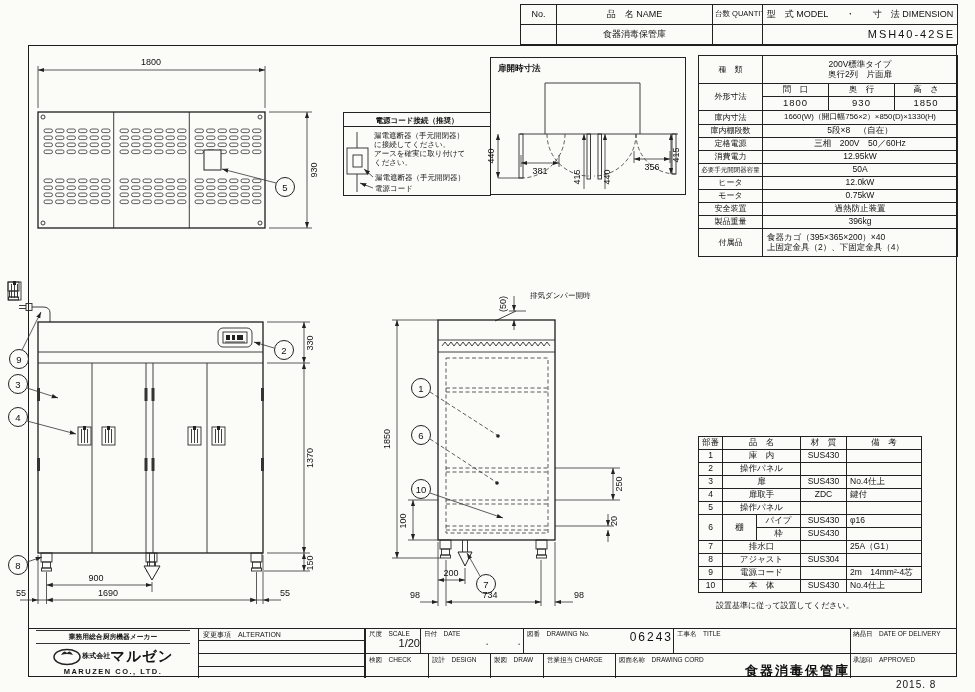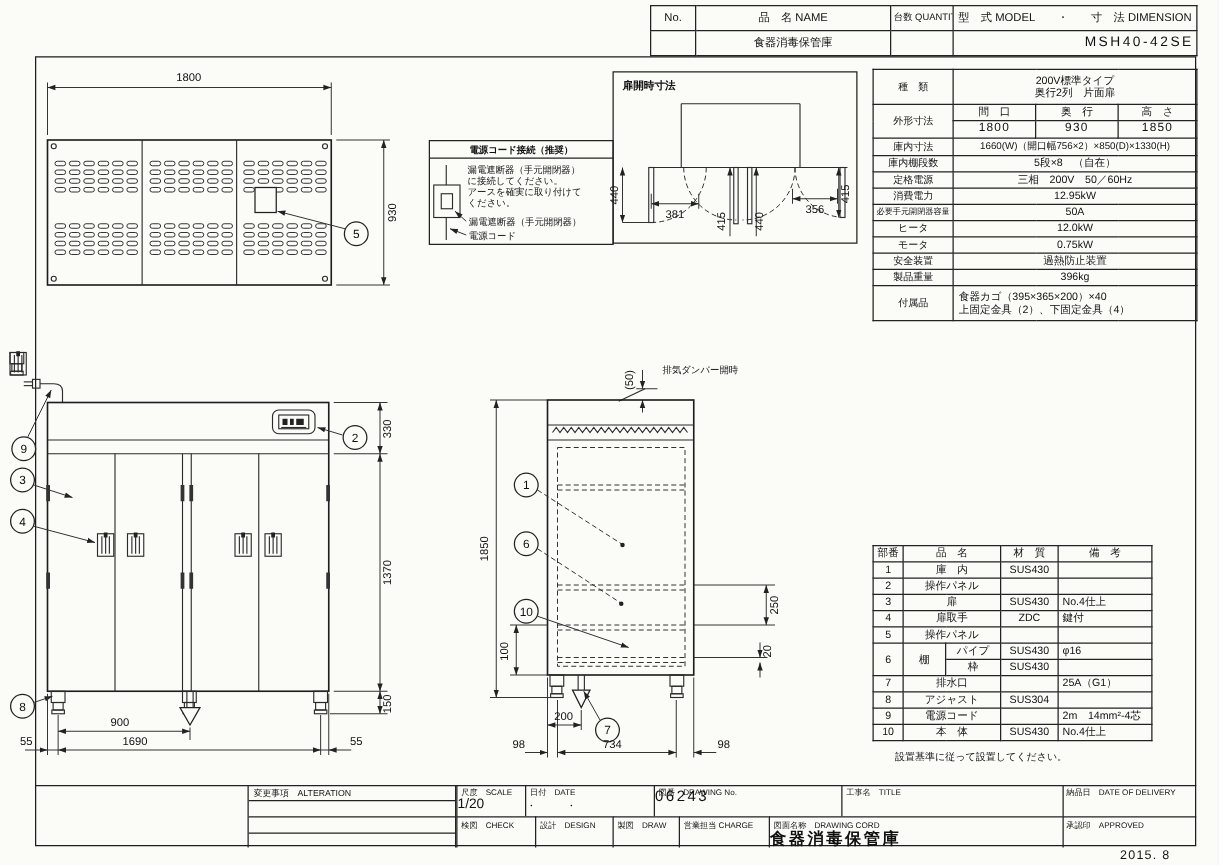--- a/index.html
+++ b/index.html
@@ -18,21 +18,21 @@
   .spec .lb{font-size:8px;}
   .spec .sm{font-size:6.5px;}
   .spec .vv{font-size:9.5px;letter-spacing:1px;}
   .parts td{height:13px;font-size:8.5px;}
   .parts .ln{text-align:left;padding-left:3px;}
   .notes{font-size:8px;line-height:11px;color:#111;}
   
   .fcell{position:absolute;border-left:1px solid #222;box-sizing:border-box;}
   .rb{border-top:1px solid #222;}
   .flab{position:absolute;left:3px;top:2px;font-size:6.5px;white-space:nowrap;color:#111;}
-  .fval{position:absolute;left:0;right:0;text-align:left;color:#111;}
+  .fval{position:absolute;left:0;right:0;text-align:right;color:#111;}
   .hline{position:absolute;border-top:1.2px solid #222;height:0;}
   
   svg{overflow:visible;}
   .ol{stroke:#1d1d1d;stroke-width:1.3;fill:none;}
   .tl{stroke:#2a2a2a;stroke-width:0.9;fill:none;}
   .dim{stroke:#333;stroke-width:0.8;fill:none;}
   .dsh{stroke:#333;stroke-width:0.8;fill:none;stroke-dasharray:4,2.5;}
   .dt{font:9px "Liberation Sans","DejaVu Sans",sans-serif;fill:#111;}
   .jt{font:7.5px "Liberation Sans","DejaVu Sans",sans-serif;fill:#111;}
   .co{font:9.5px "Liberation Sans","DejaVu Sans",sans-serif;fill:#111;text-anchor:middle;}
@@ -567,20 +567,32 @@
         </tr>
   </tbody>
     </table>
 
   <div class="abs notes" style="left:700px;top:600px;width:256px;">
     <div style="padding-left:16px;">設置基準に従って設置してください。</div>
   </div>
 
   <div class="hline" style="left:28px;top:628px;width:929px;"></div>
 
+  <div class="abs" style="left:28px;top:628px;width:170px;height:50px;">
+    <div style="margin:2px 8px 0 8px;border-top:1px solid #333;border-bottom:1px solid #333;text-align:center;font-size:6.8px;padding:1px 0;font-weight:bold;">業務用総合厨房機器メーカー</div>
+    <div style="display:flex;align-items:center;justify-content:center;margin-top:2px;">
+      <svg width="30" height="20" viewBox="0 0 30 20">
+        <ellipse cx="15" cy="11" rx="13" ry="7.5" fill="none" stroke="#222" stroke-width="1.5"></ellipse>
+        <path d="M9,9 q3,-6 6,-2 q3,-4 6,2 q-6,-2 -12,0 z" fill="#222"></path>
+      </svg>
+      <span style="font-size:7px;font-weight:bold;">株式会社</span>
+      <span style="font-size:14.5px;font-weight:bold;letter-spacing:1px;">マルゼン</span>
+    </div>
+    <div style="text-align:center;font-size:7.5px;letter-spacing:1.5px;margin-top:1px;font-weight:bold;">MARUZEN  CO., LTD.</div>
+  </div>
 
   <div class="fcell" style="left:198px;top:628px;width:167px;height:50px;border-right:1px solid #222;">
     <div style="height:13px;border-bottom:1px solid #222;font-size:7px;padding:2px 0 0 4px;box-sizing:border-box;">変更事項　ALTERATION</div>
     <div style="height:12px;border-bottom:1px solid #222;"></div>
     <div style="height:12px;border-bottom:1px solid #222;"></div>
     <div style="height:11px;"></div>
   </div>
 
   <div class="fcell" style="left:365px;top:628px;width:55px;height:25px;">
     <span class="flab">尺度　SCALE</span>

